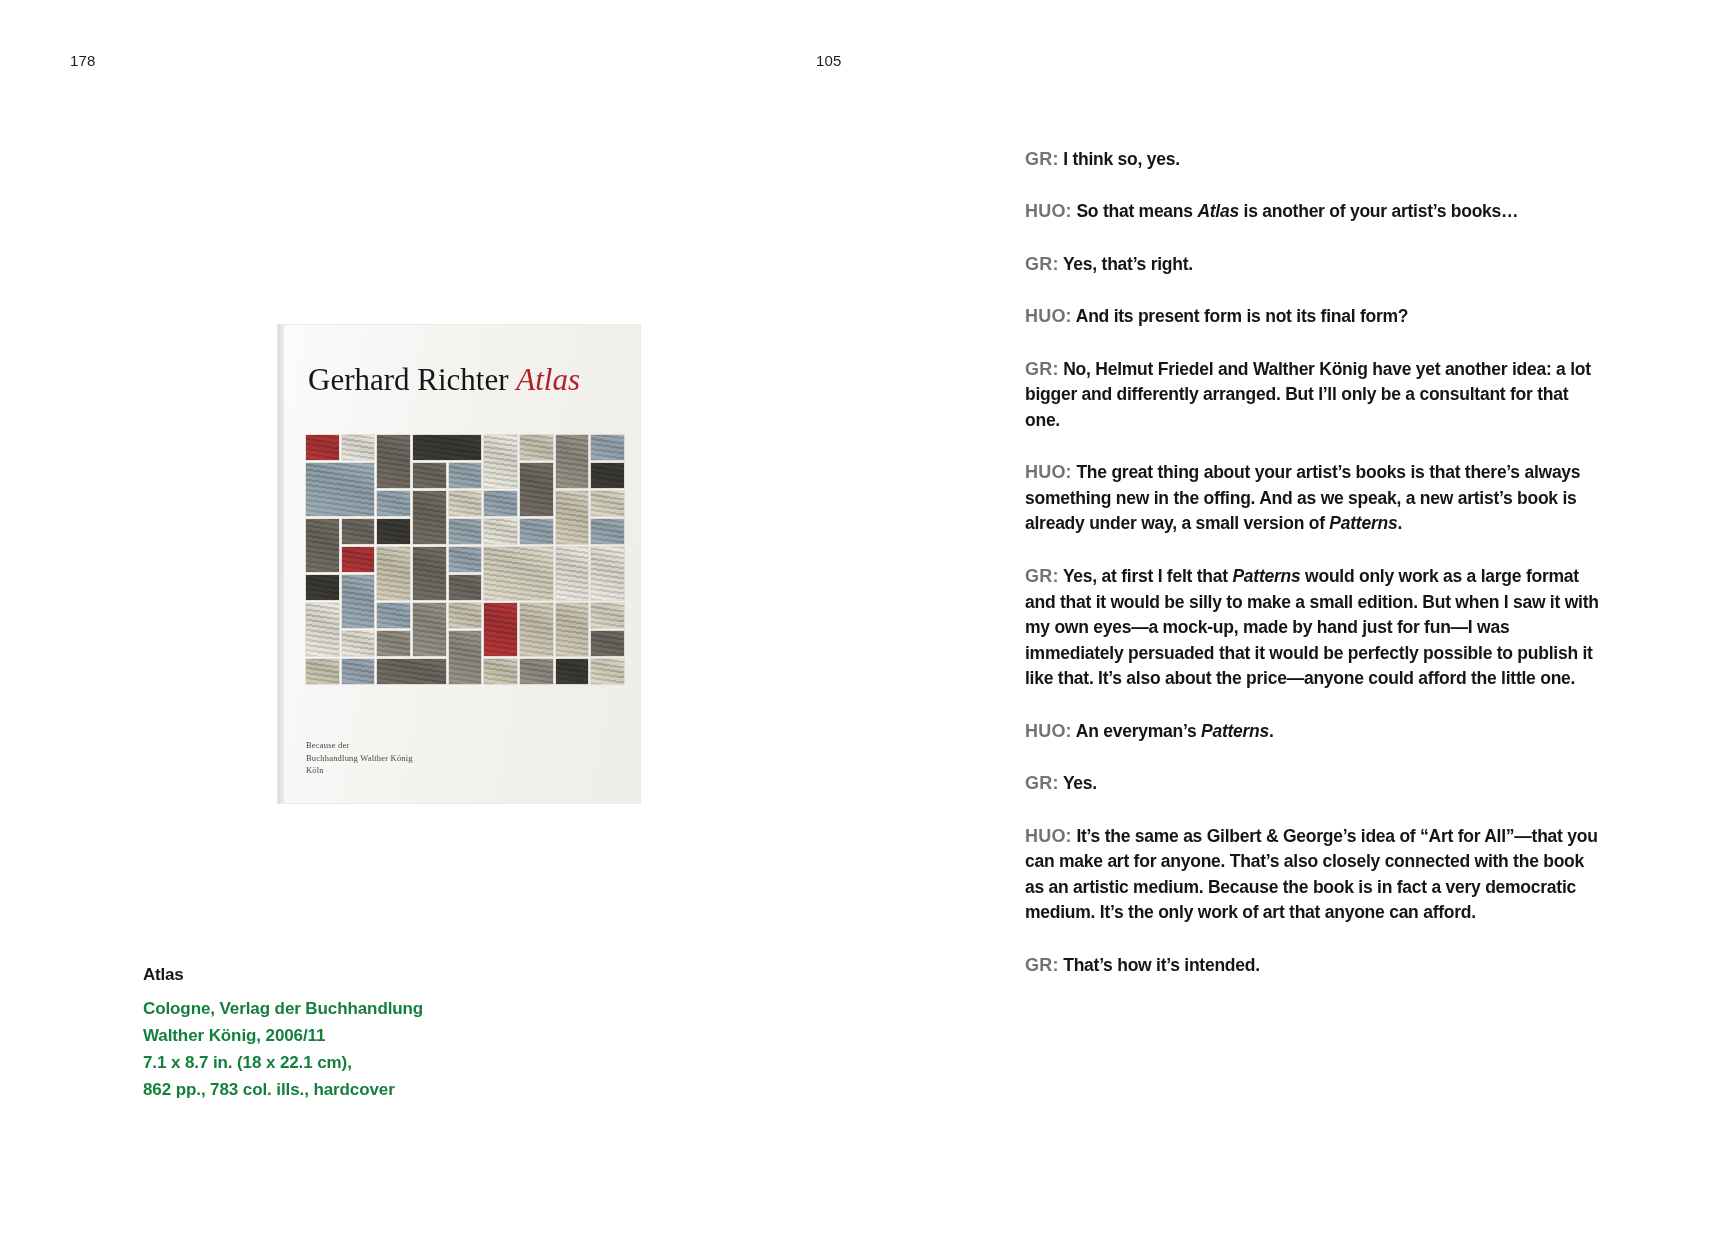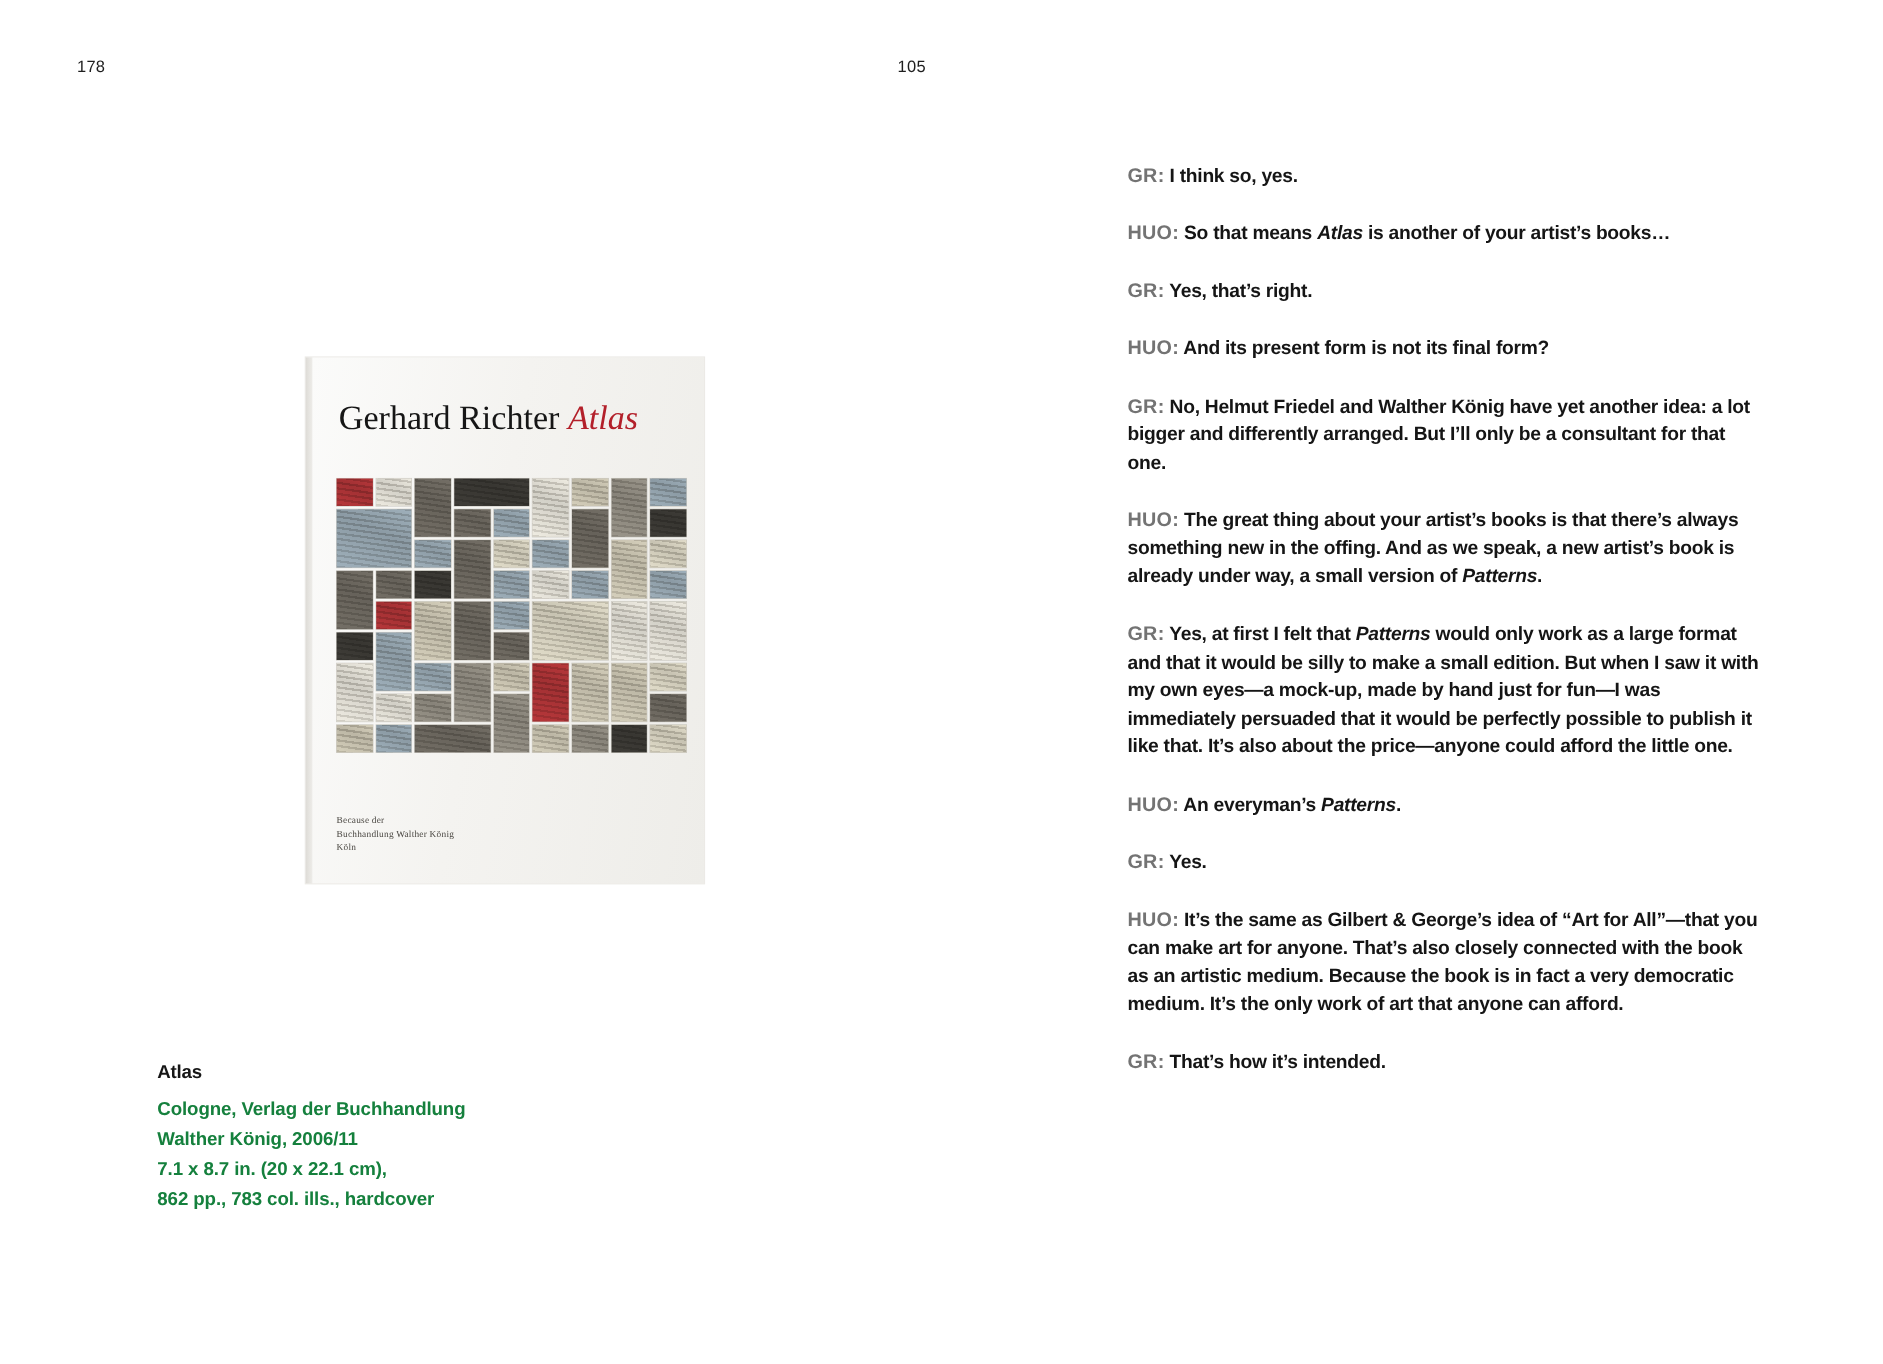--- a/index.html
+++ b/index.html
@@ -243,21 +243,21 @@
     </div>
 
   </div>
 </div>
 
 <div class="caption">
   <div class="caption-title">Atlas</div>
   <div class="caption-lines" id="caption-lines">
       <div>Cologne, Verlag der Buchhandlung</div>
       <div>Walther König, 2006/11</div>
-      <div>7.1 x 8.7 in. (20 x 22.1 cm),</div>
+      <div>7.1 x 8.7 in. (18 x 22.1 cm),</div>
       <div>862 pp., 783 col. ills., hardcover</div>
     </div>
 </div>
 
 <div id="folio-right" class="folio">105</div>
 
 <div class="column" id="interview-column">
     <p class="qa"><span class="spk">GR:</span><span> I think so, yes.</span></p>
     <p class="qa"><span class="spk">HUO:</span><span> So that means <i>Atlas</i> is another of your artist’s books…</span></p>
     <p class="qa"><span class="spk">GR:</span><span> Yes, that’s right.</span></p>

